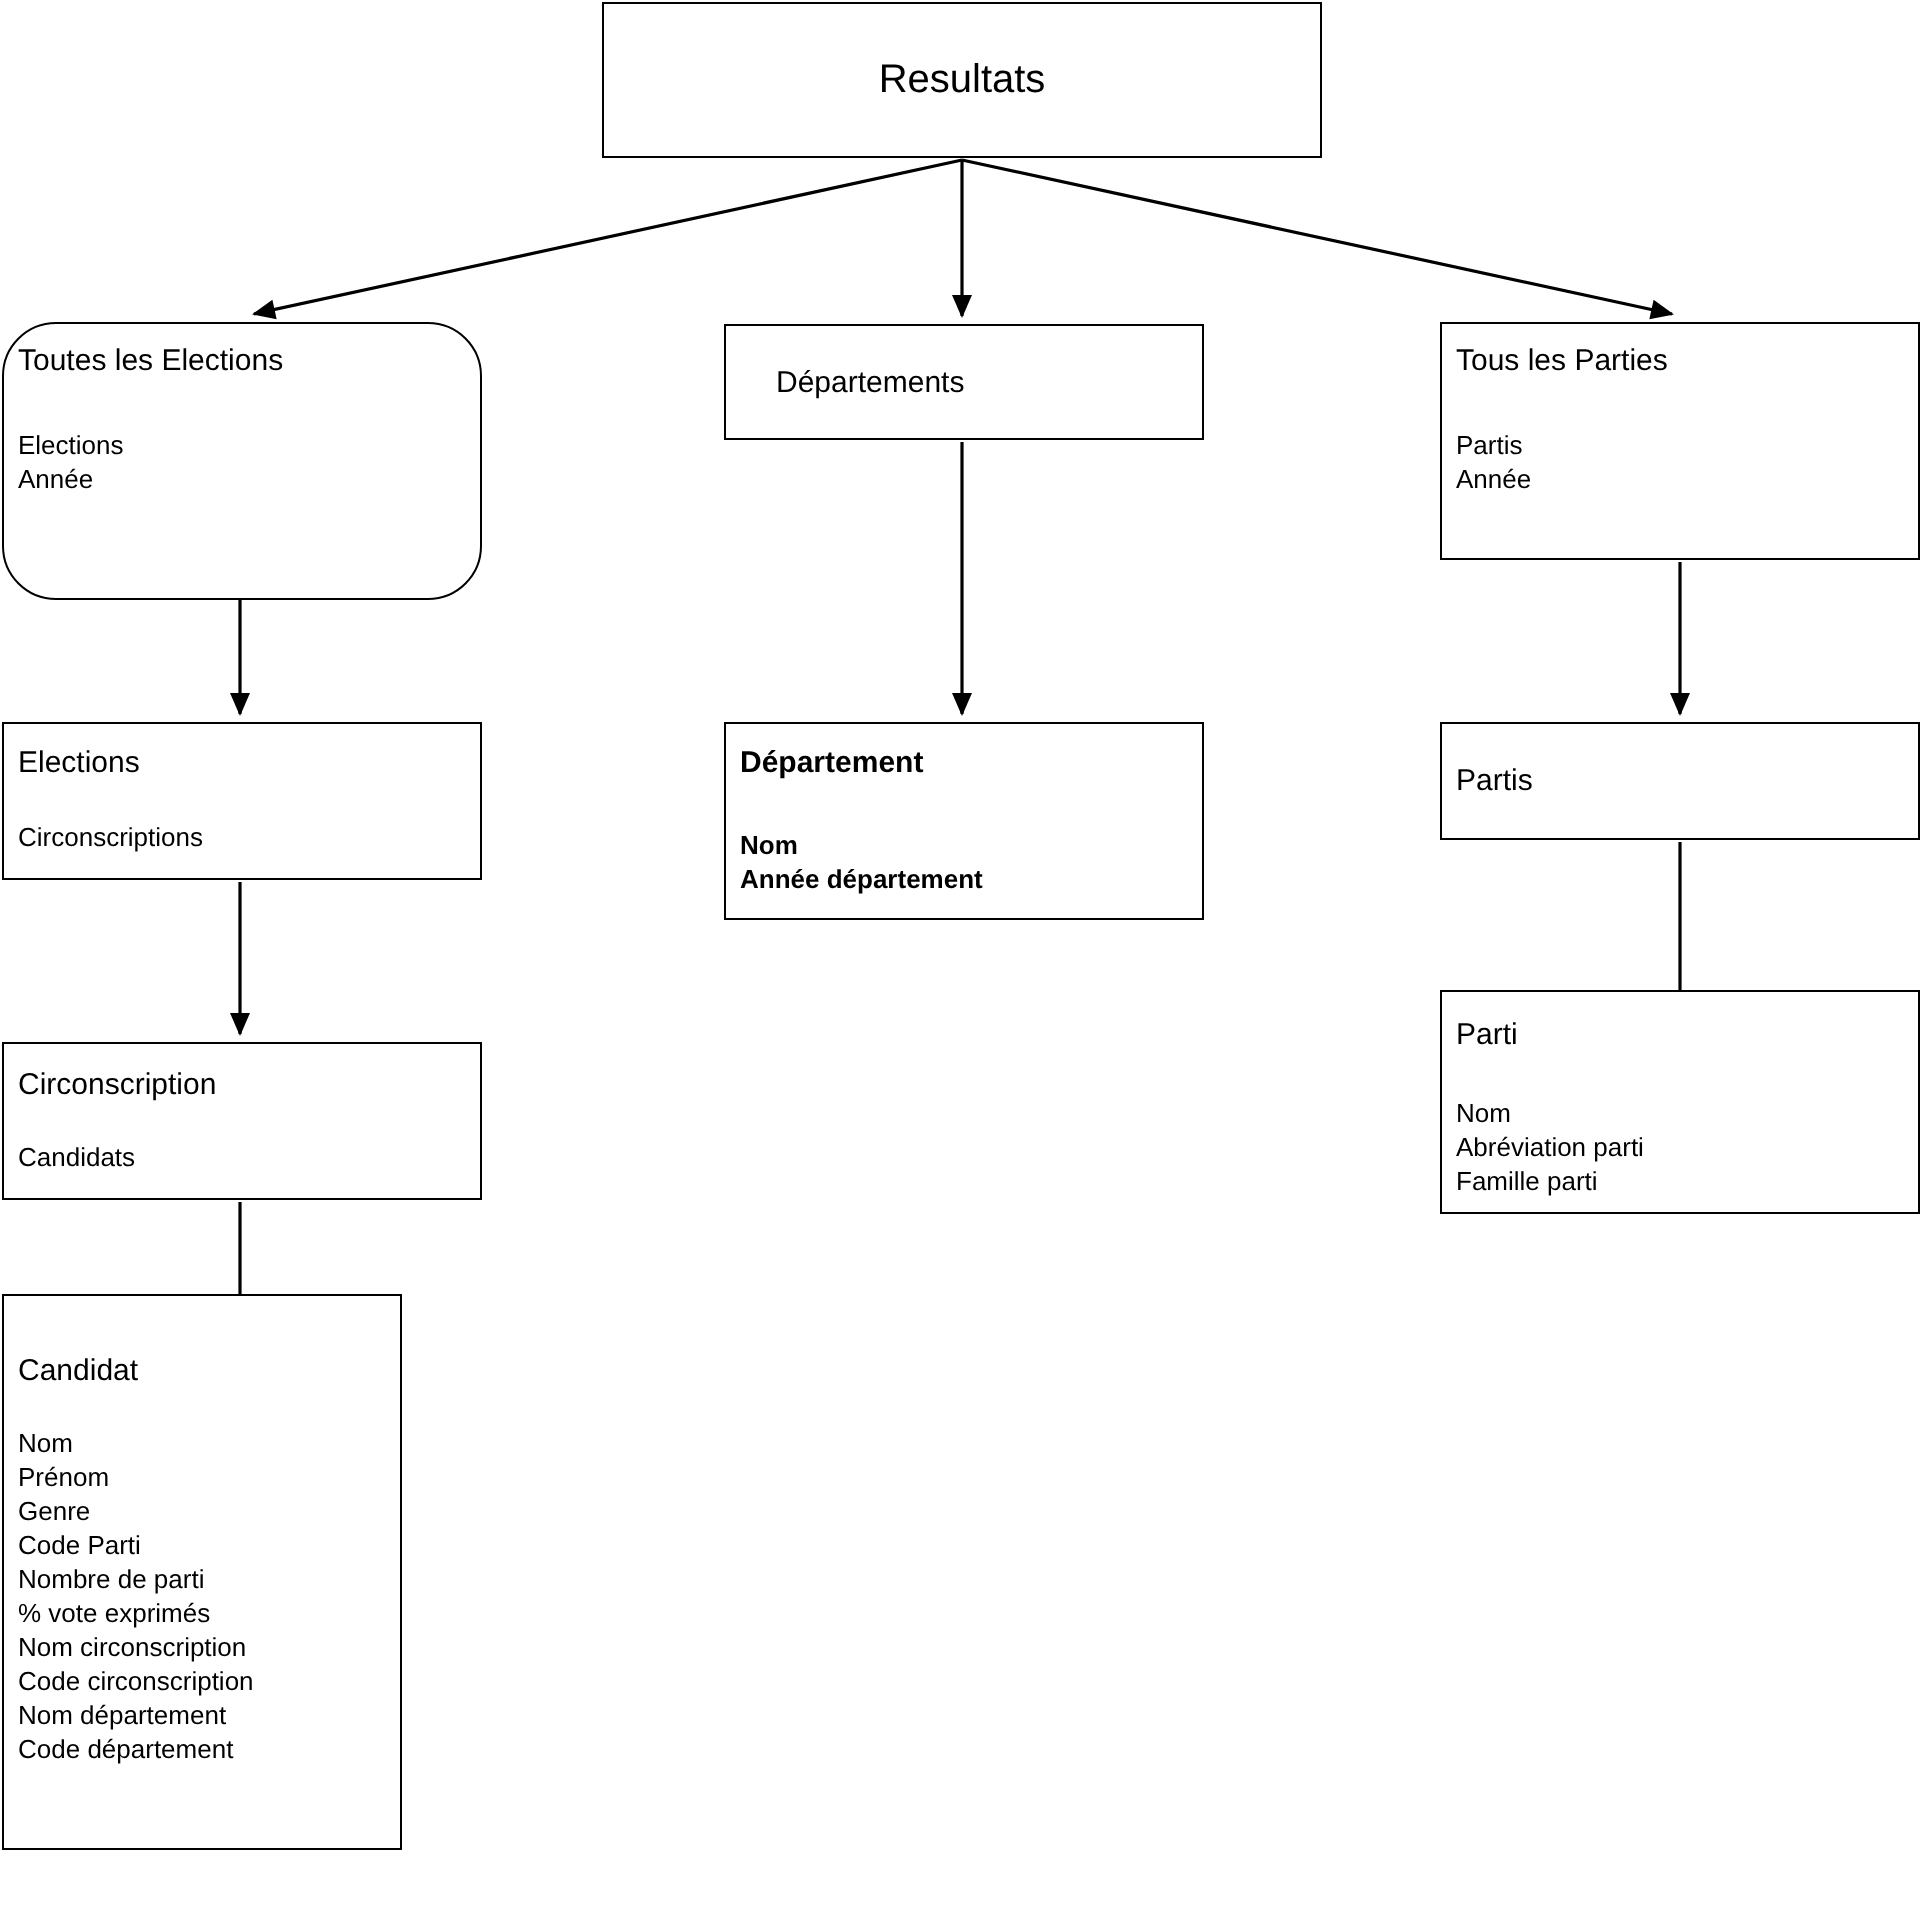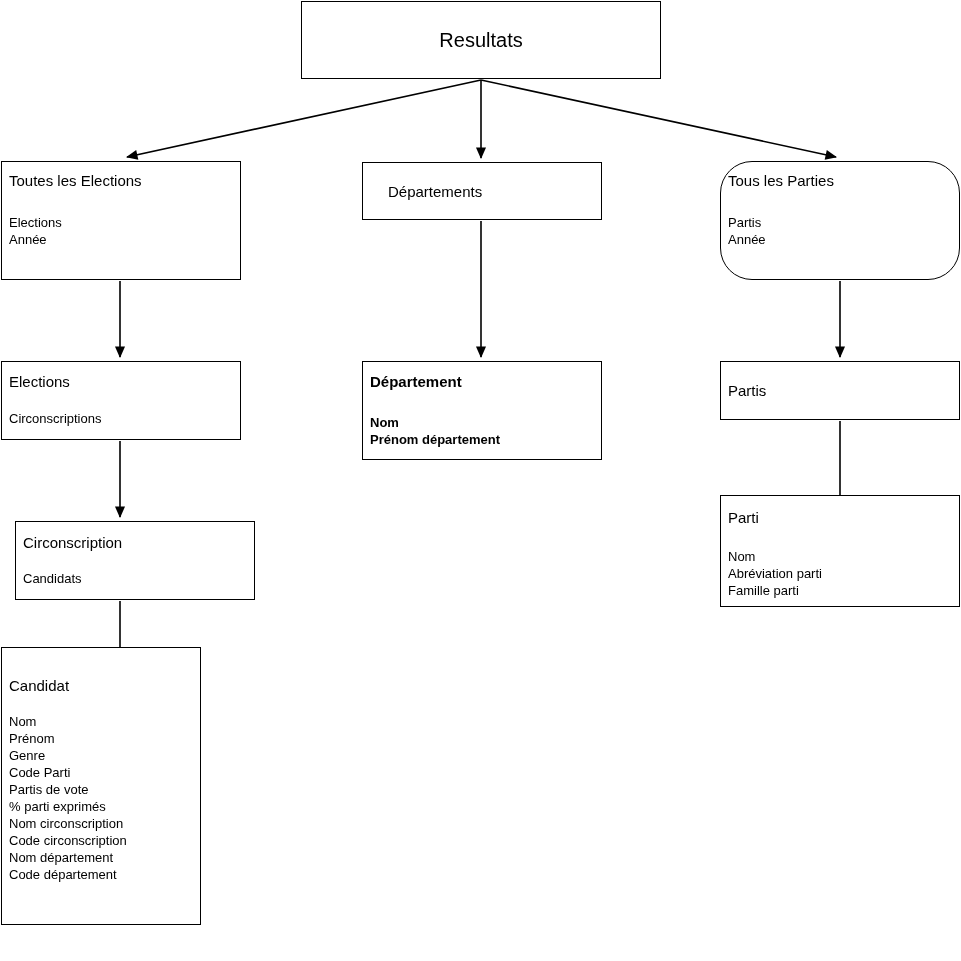--- a/index.html
+++ b/index.html
@@ -40,29 +40,29 @@
   #b-departements {
     left: 362px; top: 162px; width: 240px; height: 58px;
     display: flex; align-items: center; padding-left: 25px;
   }
   #b-partis {
     left: 720px; top: 361px; width: 240px; height: 59px;
     display: flex; align-items: center; padding-left: 7px;
   }
 
   
-  #b-toutes-les-elections { left: 1px;   top: 161px; width: 240px; height: 119px; padding: 10px 7px; }
+  #b-toutes-les-elections { left: 1px;   top: 161px; width: 240px; height: 139px; padding: 10px 7px; border-radius: 27px; }
   #b-toutes-les-elections .attrs { margin-top: 25px; }
-  #b-tous-les-parties     { left: 720px; top: 161px; width: 240px; height: 119px; padding: 10px 7px; border-radius: 32px; }
+  #b-tous-les-parties     { left: 720px; top: 161px; width: 240px; height: 119px; padding: 10px 7px; }
   #b-tous-les-parties .attrs { margin-top: 25px; }
   #b-elections            { left: 1px;   top: 361px; width: 240px; height: 79px;  padding: 11px 7px; }
   #b-elections .attrs { margin-top: 20px; }
   #b-departement          { left: 362px; top: 361px; width: 240px; height: 99px;  padding: 11px 7px; font-weight: bold; }
   #b-departement .attrs { margin-top: 24px; }
-  #b-circonscription      { left: 15px;   top: 521px; width: 240px; height: 79px;  padding: 12px 7px; }
+  #b-circonscription      { left: 1px;   top: 521px; width: 240px; height: 79px;  padding: 12px 7px; }
   #b-circonscription .attrs { margin-top: 19px; }
   #b-parti                { left: 720px; top: 495px; width: 240px; height: 112px; padding: 13px 7px; }
   #b-parti .attrs { margin-top: 22px; }
   #b-candidat             { left: 1px;   top: 647px; width: 200px; height: 278px; padding: 29px 7px 7px 7px; }
   #b-candidat .attrs { margin-top: 19px; }
 </style>
 </head>
 <body>
 
 <div id="canvas">
@@ -112,21 +112,21 @@
     <div class="title">Elections</div>
     <div class="attrs">
       <div>Circonscriptions</div>
     </div>
   </div>
 
   <div class="box" id="b-departement">
     <div class="title">Département</div>
     <div class="attrs">
       <div>Nom</div>
-      <div>Prénom département</div>
+      <div>Année département</div>
     </div>
   </div>
 
   <div class="box" id="b-partis">
     <div class="title">Partis</div>
   </div>
 
   <div class="box" id="b-circonscription">
     <div class="title">Circonscription</div>
     <div class="attrs">
@@ -143,22 +143,22 @@
     </div>
   </div>
 
   <div class="box" id="b-candidat">
     <div class="title">Candidat</div>
     <div class="attrs">
       <div>Nom</div>
       <div>Prénom</div>
       <div>Genre</div>
       <div>Code Parti</div>
-      <div>Partis de vote</div>
-      <div>% parti exprimés</div>
+      <div>Nombre de parti</div>
+      <div>% vote exprimés</div>
       <div>Nom circonscription</div>
       <div>Code circonscription</div>
       <div>Nom département</div>
       <div>Code département</div>
     </div>
   </div>
 
 </div>
 
 </body></html>

